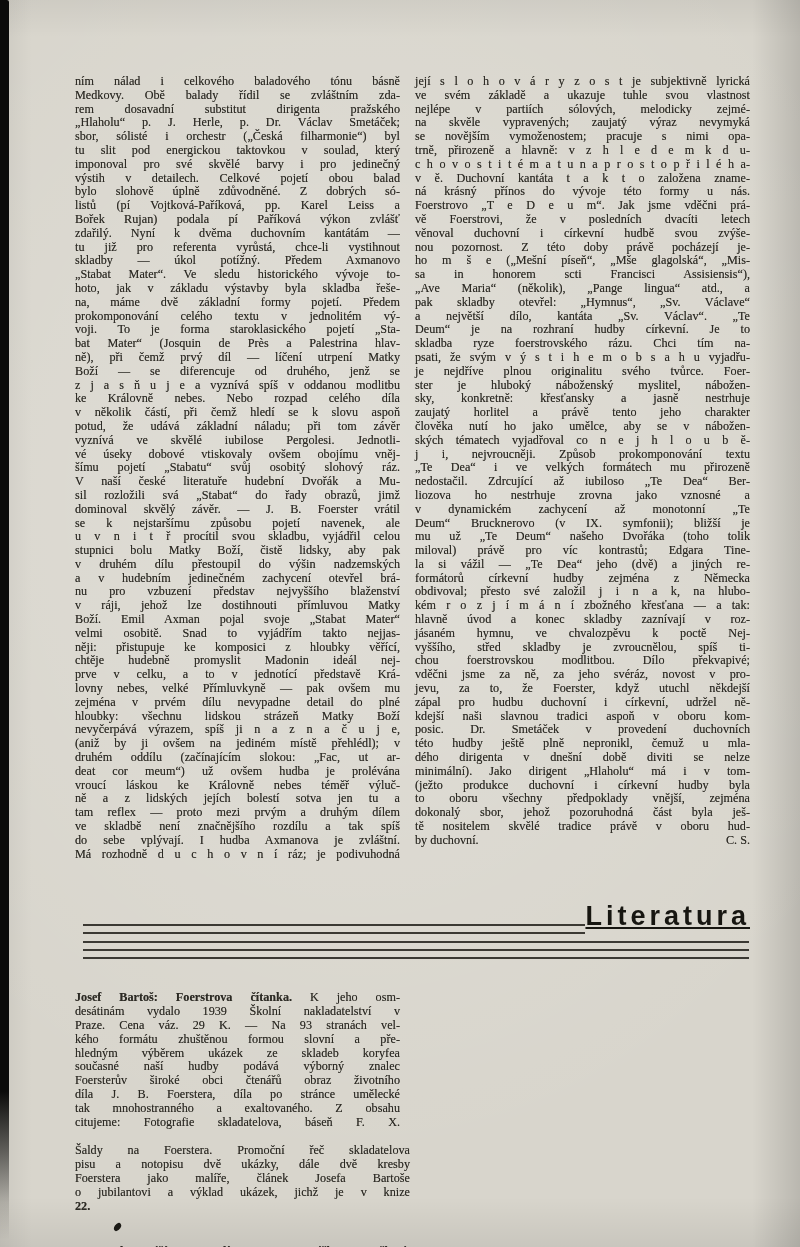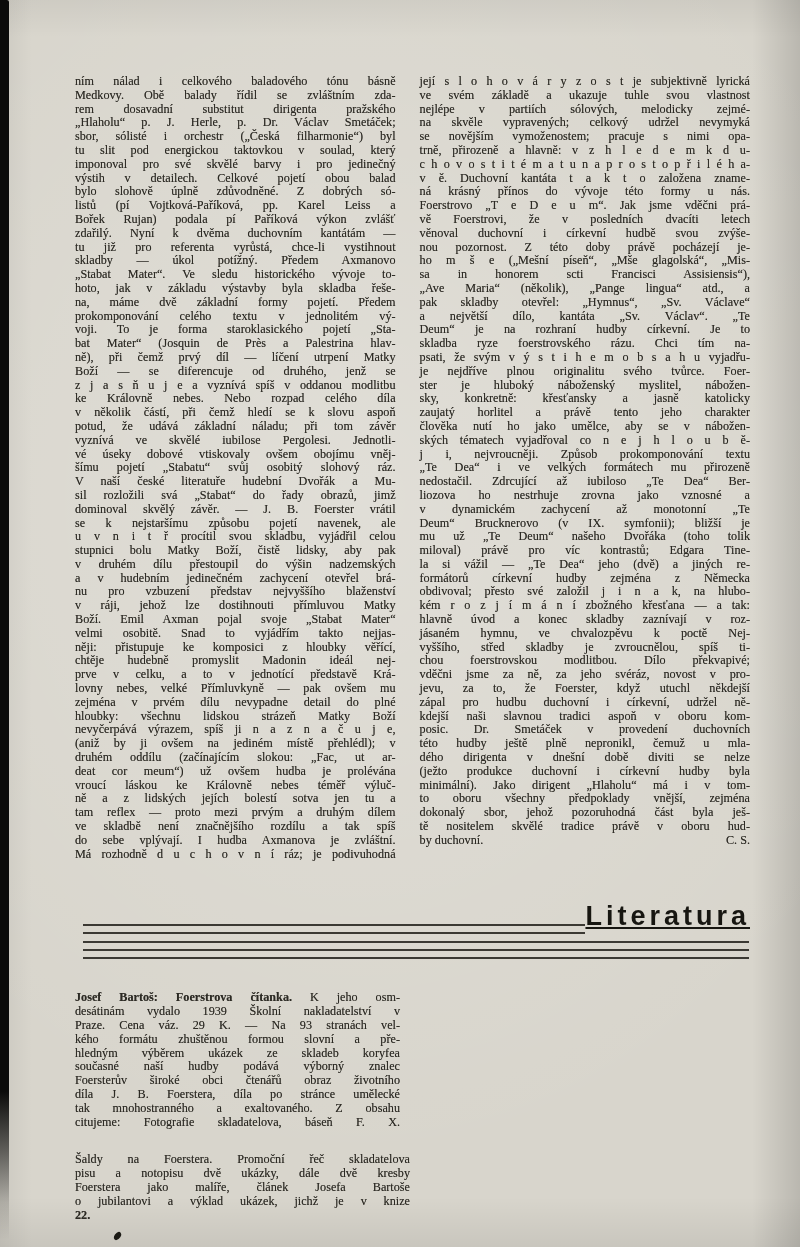--- a/index.html
+++ b/index.html
@@ -18,21 +18,21 @@
   }
   .scan-strip {
     position: absolute; left: 0; top: 0; width: 9px; height: 1240px;
     background: linear-gradient(to bottom,
       #0b0b0a 0, #0b0b0a 88%, rgba(11,11,10,0.55) 93%, rgba(11,11,10,0.15) 97%, rgba(11,11,10,0) 100%);
     border-radius: 0 2px 3px 0;
   }
   .content {
     position: absolute; left: 75px; top: 75px; width: 675px;
   }
-  .two-col { display: flex; gap: 24px; }
+  .two-col { display: flex; gap: 15px; }
   .col { font-size: 12.2px; line-height: 13.8px; }
   .col.left  { width: 325px; }
   .col.right { width: 335px; }
   .tl {
     text-align: justify;
     -moz-text-align-last: justify;
     text-align-last: justify;
     text-shadow: 0 0 0.4px rgba(44,42,36,0.55);
   }
   .tl.plain { text-align-last: auto; font-weight: bold; }
@@ -131,41 +131,41 @@
           <div class="tl">ně a z lidských jejích bolestí sotva jen tu a</div>
           <div class="tl">tam reflex — proto mezi prvým a druhým dílem</div>
           <div class="tl">ve skladbě není značnějšího rozdílu a tak spíš</div>
           <div class="tl">do sebe vplývají. I hudba Axmanova je zvláštní.</div>
           <div class="tl">Má rozhodně d u c h o v n í ráz; je podivuhodná</div>
         </div>
       <div class="col right">
           <div class="tl">její s l o h o v á r y z o s t je subjektivně lyrická</div>
           <div class="tl">ve svém základě a ukazuje tuhle svou vlastnost</div>
           <div class="tl">nejlépe v partiích sólových, melodicky zejmé-</div>
-          <div class="tl">na skvěle vypravených; celkový udržel nevymyká</div>
+          <div class="tl">na skvěle vypravených; zaujatý výraz nevymyká</div>
           <div class="tl">se novějším vymoženostem; pracuje s nimi opa-</div>
           <div class="tl">trně, přirozeně a hlavně: v z h l e d e m k d u-</div>
           <div class="tl">c h o v o s t i t é m a t u n a p r o s t o p ř i l é h a-</div>
           <div class="tl">v ě. Duchovní kantáta t a k t o založena zname-</div>
           <div class="tl">ná krásný přínos do vývoje této formy u nás.</div>
           <div class="tl">Foerstrovo „T e D e u m“. Jak jsme vděčni prá-</div>
           <div class="tl">vě Foerstrovi, že v posledních dvacíti letech</div>
           <div class="tl">věnoval duchovní i církevní hudbě svou zvýše-</div>
           <div class="tl">nou pozornost. Z této doby právě pocházejí je-</div>
           <div class="tl">ho m š e („Mešní píseň“, „Mše glagolská“, „Mis-</div>
           <div class="tl">sa in honorem scti Francisci Assisiensis“),</div>
           <div class="tl">„Ave Maria“ (několik), „Pange lingua“ atd., a</div>
           <div class="tl">pak skladby otevřel: „Hymnus“, „Sv. Václave“</div>
           <div class="tl">a největší dílo, kantáta „Sv. Václav“. „Te</div>
           <div class="tl">Deum“ je na rozhraní hudby církevní. Je to</div>
           <div class="tl">skladba ryze foerstrovského rázu. Chci tím na-</div>
           <div class="tl">psati, že svým v ý s t i h e m o b s a h u vyjadřu-</div>
           <div class="tl">je nejdříve plnou originalitu svého tvůrce. Foer-</div>
           <div class="tl">ster je hluboký náboženský myslitel, nábožen-</div>
-          <div class="tl">sky, konkretně: křesťansky a jasně katolicky</div>
+          <div class="tl">sky, konkretně: křesťansky a jasně nestrhuje</div>
           <div class="tl">zaujatý horlitel a právě tento jeho charakter</div>
           <div class="tl">člověka nutí ho jako umělce, aby se v nábožen-</div>
           <div class="tl">ských tématech vyjadřoval co n e j h l o u b ě-</div>
           <div class="tl">j i, nejvroucněji. Způsob prokomponování textu</div>
           <div class="tl">„Te Dea“ i ve velkých formátech mu přirozeně</div>
           <div class="tl">nedostačil. Zdrcující až iubiloso „Te Dea“ Ber-</div>
           <div class="tl">liozova ho nestrhuje zrovna jako vznosné a</div>
           <div class="tl">v dynamickém zachycení až monotonní „Te</div>
           <div class="tl">Deum“ Brucknerovo (v IX. symfonii); bližší je</div>
           <div class="tl">mu už „Te Deum“ našeho Dvořáka (toho tolik</div>
@@ -178,22 +178,22 @@
           <div class="tl">jásaném hymnu, ve chvalozpěvu k poctě Nej-</div>
           <div class="tl">vyššího, střed skladby je zvroucnělou, spíš ti-</div>
           <div class="tl">chou foerstrovskou modlitbou. Dílo překvapivé;</div>
           <div class="tl">vděčni jsme za ně, za jeho svéráz, novost v pro-</div>
           <div class="tl">jevu, za to, že Foerster, když utuchl někdejší</div>
           <div class="tl">zápal pro hudbu duchovní i církevní, udržel ně-</div>
           <div class="tl">kdejší naši slavnou tradici aspoň v oboru kom-</div>
           <div class="tl">posic. Dr. Smetáček v provedení duchovních</div>
           <div class="tl">této hudby ještě plně nepronikl, čemuž u mla-</div>
           <div class="tl">dého dirigenta v dnešní době diviti se nelze</div>
+          <div class="tl">minimální). Jako dirigent „Hlaholu“ má i v tom-</div>
           <div class="tl">(ježto produkce duchovní i církevní hudby byla</div>
-          <div class="tl">minimální). Jako dirigent „Hlaholu“ má i v tom-</div>
           <div class="tl">to oboru všechny předpoklady vnější, zejména</div>
           <div class="tl">dokonalý sbor, jehož pozoruhodná část byla ješ-</div>
           <div class="tl">tě nositelem skvělé tradice právě v oboru hud-</div>
           <div class="tl spread">
             <span>by duchovní.</span>
             <span>C. S.</span>
           </div>
         </div>
     </section>
 

